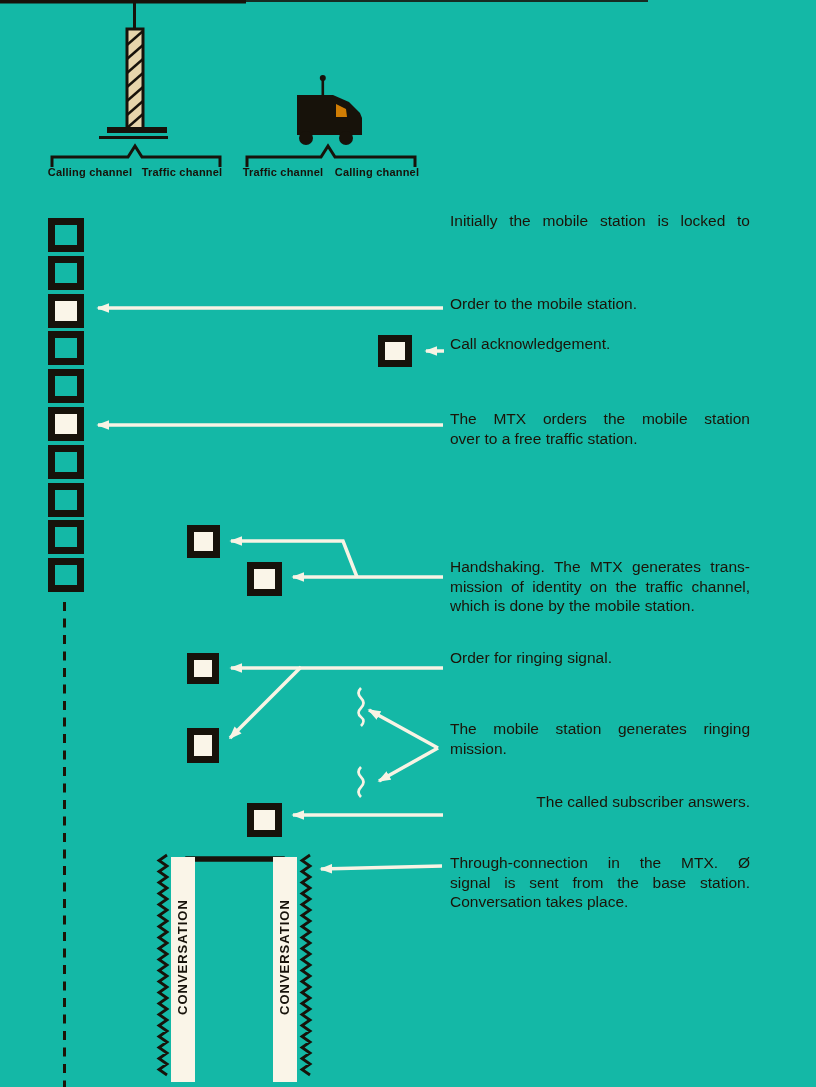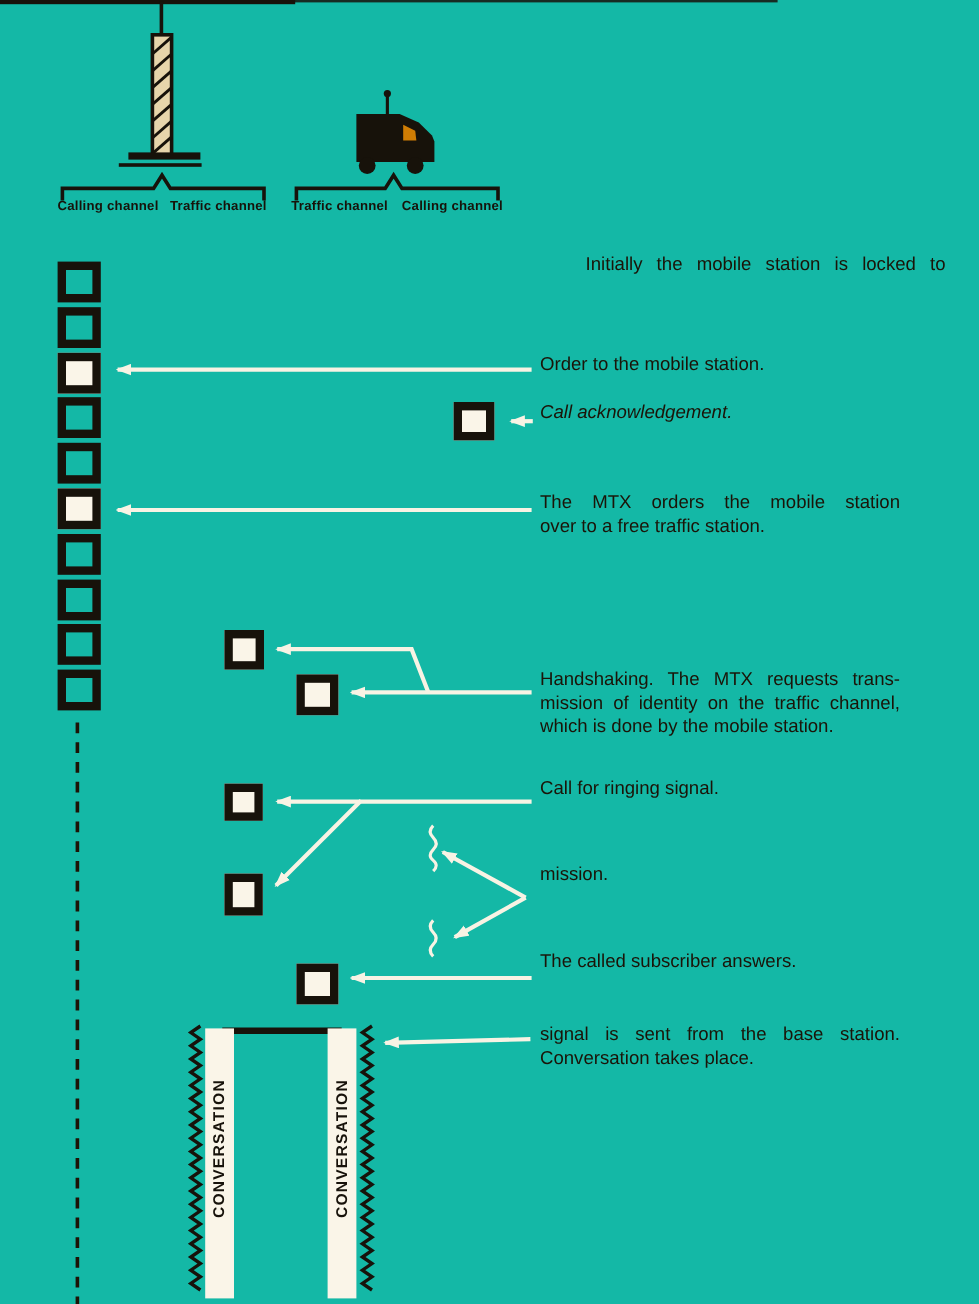--- a/index.html
+++ b/index.html
@@ -123,48 +123,50 @@
   <div class="ev-sq sq-hs-b"></div>
   <div class="ev-sq sq-order"></div>
   <div class="ev-sq sq-ring"></div>
   <div class="ev-sq sq-sub"></div>
 
   <span class="chan-label" style="left:90px;">Calling channel</span>
   <span class="chan-label" style="left:182px;">Traffic channel</span>
   <span class="chan-label" style="left:283px;">Traffic channel</span>
   <span class="chan-label" style="left:377px;">Calling channel</span>
 
-  <div class="step" style="top:211px;margin-left:38px;">
+  <div class="step" style="top:211px;">
     <span class="line j">Initially the mobile station is locked to</span>
   </div>
   <div class="step" style="top:294px;">
     <span class="line">Order to the mobile station.</span>
   </div>
-  <div class="step" style="top:334px;font-style:italic;">
+  <div class="step" style="top:334px;">
     <span class="line">Call acknowledgement.</span>
   </div>
   <div class="step" style="top:409px;">
     <span class="line j">The MTX orders the mobile station</span>
     <span class="line">over to a free traffic station.</span>
   </div>
   <div class="step" style="top:557px;">
-    <span class="line j">Handshaking. The MTX requests trans-</span>
+    <span class="line j">Handshaking. The MTX generates trans-</span>
     <span class="line j">mission of identity on the traffic channel,</span>
     <span class="line">which is done by the mobile station.</span>
   </div>
   <div class="step" style="top:648px;">
-    <span class="line">Call for ringing signal.</span>
+    <span class="line">Order for ringing signal.</span>
   </div>
   <div class="step" style="top:719px;">
+    <span class="line j">The mobile station generates ringing</span>
     <span class="line">mission.</span>
   </div>
-  <div class="step" style="top:792px;">
+  <div class="step" style="top:792px;text-align:right;">
     <span class="line">The called subscriber answers.</span>
   </div>
   <div class="step" style="top:853px;">
+    <span class="line j">Through-connection in the MTX. Ø</span>
     <span class="line j">signal is sent from the base station.</span>
     <span class="line">Conversation takes place.</span>
   </div>
 
   <div class="conv-bar conv-bar-1">
     <div class="conv-text">CONVERSATION</div>
   </div>
   <div class="conv-bar conv-bar-2">
     <div class="conv-text">CONVERSATION</div>
   </div>

